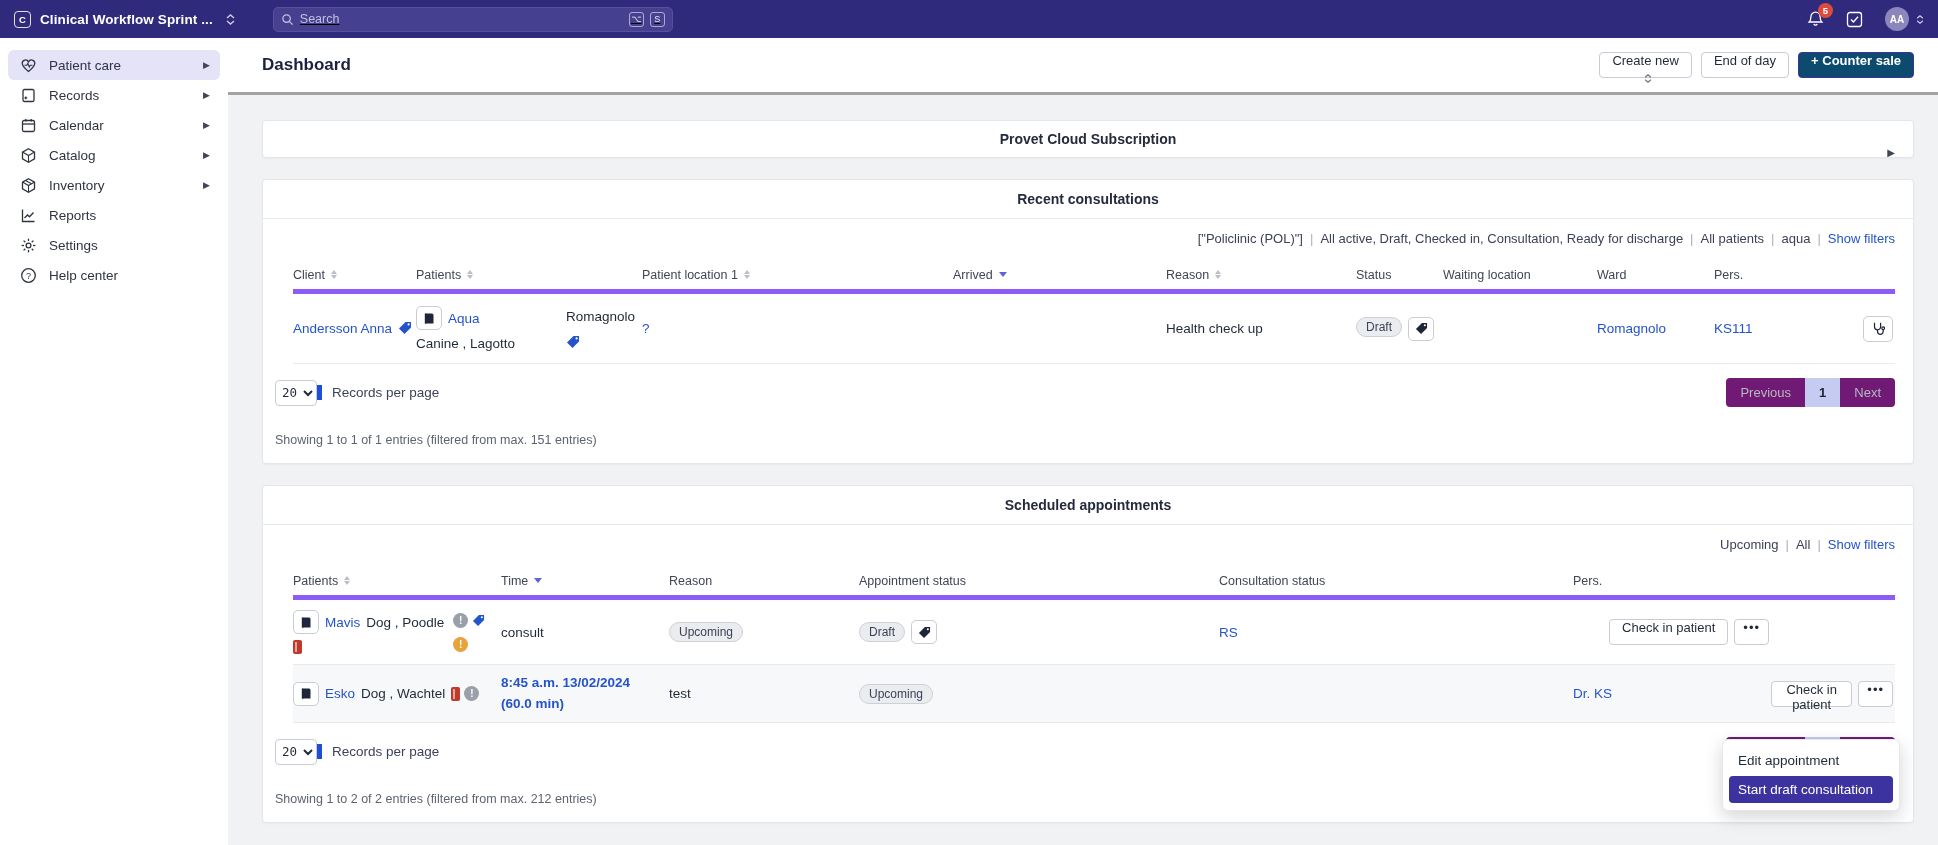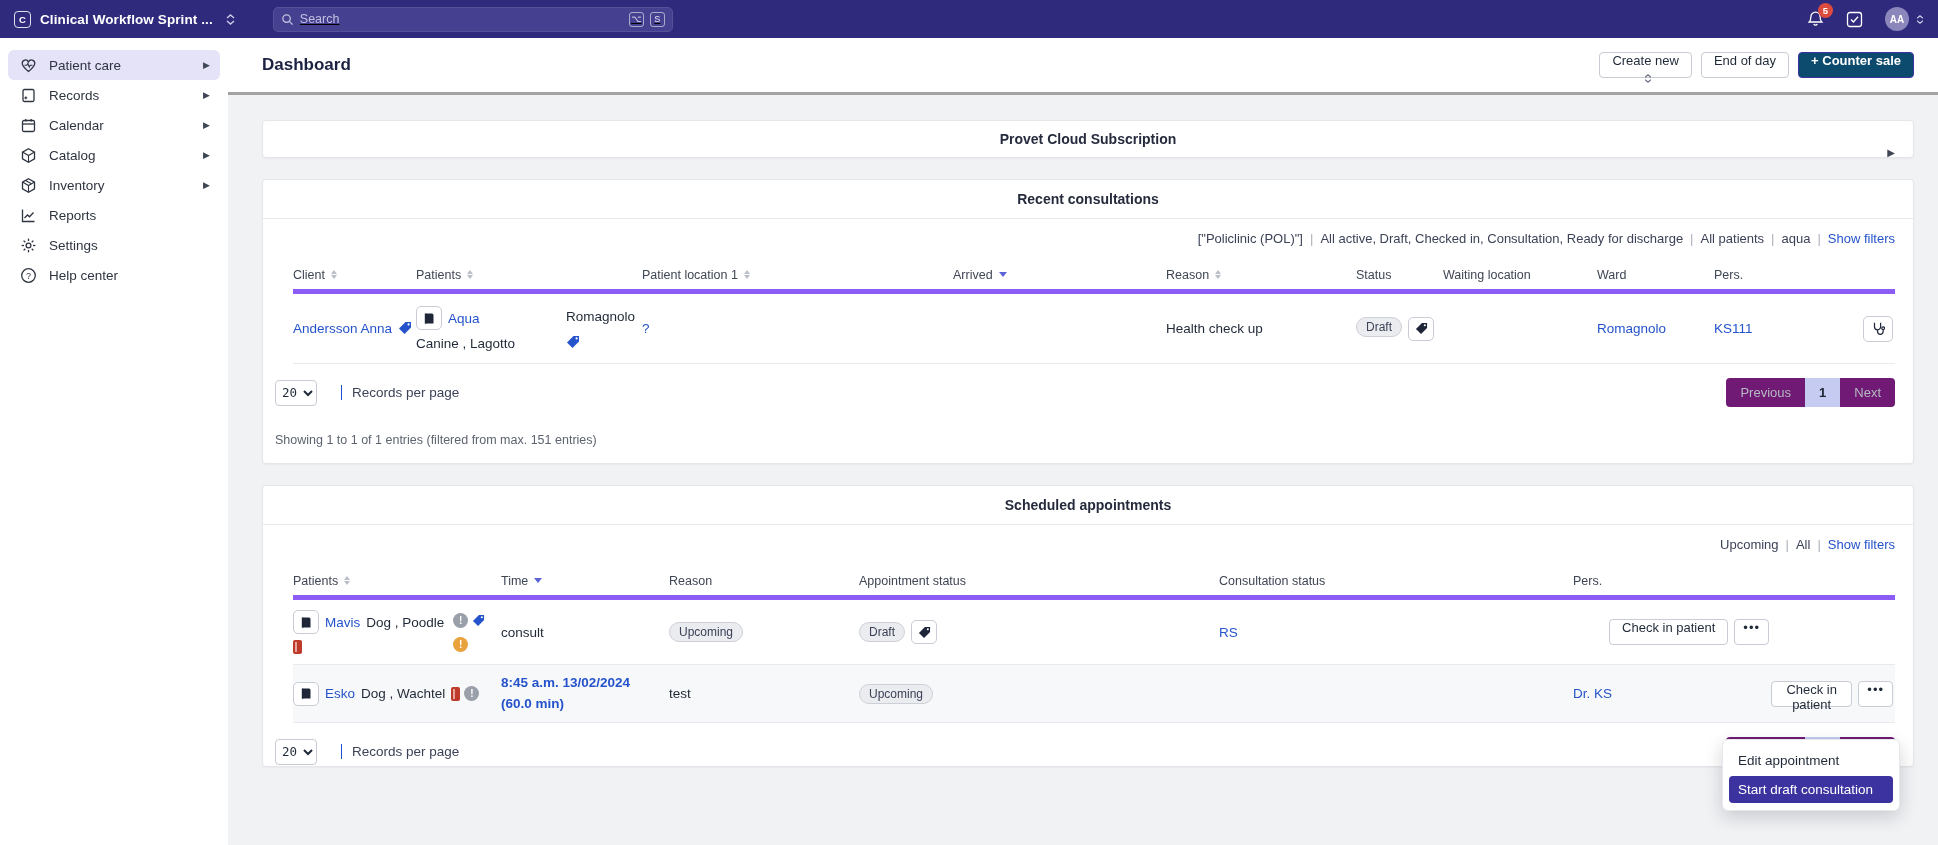--- a/index.html
+++ b/index.html
@@ -70,21 +70,21 @@
   .pill { display:inline-flex; align-items:center; height:20px; padding:0 9px; background:#ebecef; border:1px solid #cdd0d7; border-radius:10px; font-size:12px; color:#3c4257; }
   .dot-ic { width:15px; height:15px; border-radius:50%; display:inline-flex; align-items:center; justify-content:center; color:#fff; font-size:10px; font-weight:bold; }
   .dot-gray { background:#9aa0aa; }
   .dot-yellow { background:#e8a33d; }
   .time-link { color:#2553cb; font-weight:bold; font-size:13.5px; line-height:1.5; cursor:pointer; }
   .actions-cell { display:flex; justify-content:flex-end; align-items:center; gap:6px; padding-right:2px; }
 
   
   .pagerow { display:flex; align-items:center; padding:14px 18px 0 12px; }
   .pp-select { height:26px; border:1px solid #c9ccd4; border-radius:4px; font-size:12.5px; font-family:"DejaVu Sans Mono", monospace; color:#1f2937; padding:0 2px; background:#fff; }
-  .pp-label { font-size:13.5px; color:#3c4257; margin-left:24px; padding-left:10px; border-left:1px solid #1d4ed8; }
+  .pp-label { font-size:13.5px; color:#3c4257; margin-left:0; padding-left:10px; border-left:5px solid #1d4ed8; }
   .pager { margin-left:auto; display:flex; }
   .pg { height:29px; display:inline-flex; align-items:center; justify-content:center; padding:0 13px; font-size:13px; border:1px solid transparent; }
   .pg.disabled { background:#701a75; color:#b6bac2; }
   .pg.first { border-radius:4px 0 0 4px; }
   .pg.last { border-radius:0 4px 4px 0; }
   .pg.current { background:#c5cbf1; color:#1b2430; font-weight:bold; }
   .summary { padding:26px 18px 16px 12px; font-size:12.5px; color:#5d6470; }
 
   
   .ctx-menu { position:absolute; left:1722px; top:739px; width:178px; background:#fff; border:1px solid #e6e8ec; border-radius:6px; box-shadow:0 6px 18px rgba(20,24,40,.18); padding:7px 6px; z-index:60; }
@@ -515,20 +515,21 @@
 
         <div class="pagerow">
           <select class="pp-select"><option selected="">20</option></select>
           <span class="pp-label">Records per page</span>
           <span class="pager">
             <span class="pg disabled first">Previous</span>
             <span class="pg current">1</span>
             <span class="pg disabled last">Next</span>
           </span>
         </div>
+        <div class="summary">Showing 1 to 2 of 2 entries (filtered from max. 212 entries)</div>
       </div>
 
     </div>
   </div>
 
   <div class="ctx-menu">
     <div class="ctx-item">Edit appointment</div>
     <div class="ctx-item hl">Start draft consultation</div>
   </div>
 

